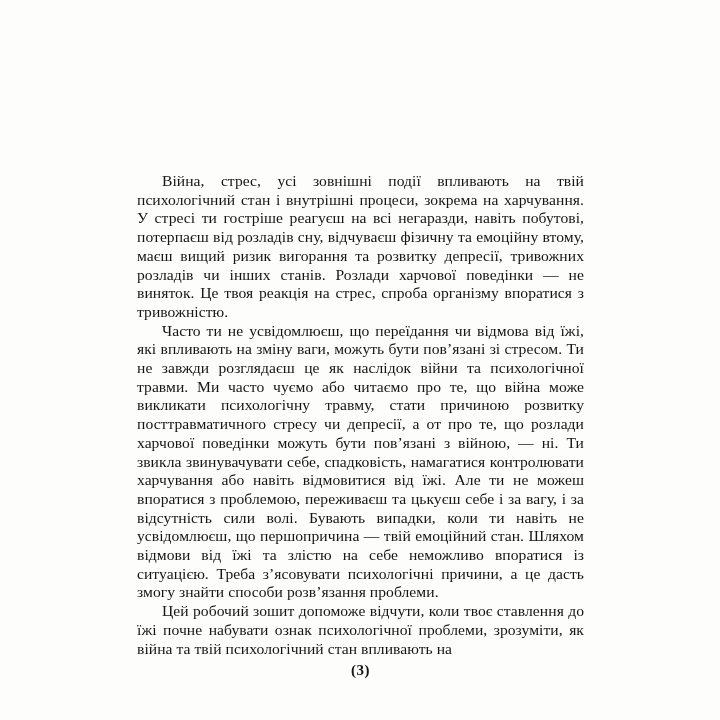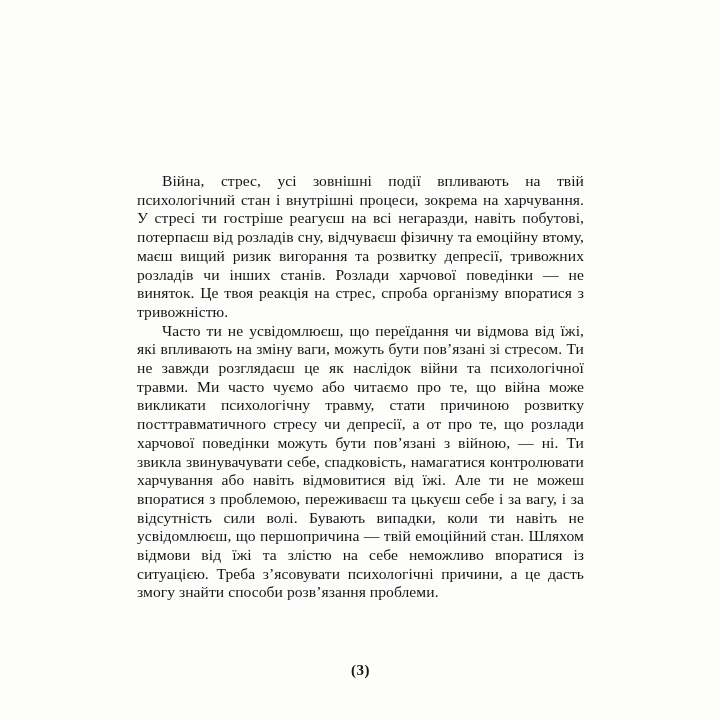--- a/index.html
+++ b/index.html
@@ -48,15 +48,16 @@
     letter-spacing: 0.5px;
   }
 </style>
 </head>
 <body>
 
 <div class="page">
   <div class="text-block">
     <p>Війна, стрес, усі зовнішні події впливають на твій психологічний стан і внутрішні процеси, зокрема на харчування. У стресі ти гостріше реагуєш на всі негаразди, навіть побутові, потерпаєш від розладів сну, відчуваєш фізичну та емоційну втому, маєш вищий ризик вигорання та розвитку депресії, тривожних розладів чи інших станів. Розлади харчової поведінки — не виняток. Це твоя реакція на стрес, спроба організму впоратися з тривожністю.</p>
     <p>Часто ти не усвідомлюєш, що переїдання чи відмова від їжі, які впливають на зміну ваги, можуть бути пов’язані зі стресом. Ти не завжди розглядаєш це як наслідок війни та психологічної травми. Ми часто чуємо або читаємо про те, що війна може викликати психологічну травму, стати причиною розвитку посттравматичного стресу чи депресії, а от про те, що розлади харчової поведінки можуть бути пов’язані з війною, — ні. Ти звикла звинувачувати себе, спадковість, намагатися контролювати харчування або навіть відмовитися від їжі. Але ти не можеш впоратися з проблемою, переживаєш та цькуєш себе і за вагу, і за відсутність сили волі. Бувають випадки, коли ти навіть не усвідомлюєш, що першопричина — твій емоційний стан. Шляхом відмови від їжі та злістю на себе неможливо впоратися із ситуацією. Треба з’ясовувати психологічні причини, а це дасть змогу знайти способи розв’язання проблеми.</p>
+    <p>Цей робочий зошит допоможе відчути, коли твоє ставлення до їжі почне набувати ознак психологічної проблеми, зрозуміти, як війна та твій психологічний стан впливають на</p>
   </div>
   <div class="page-number">(3)</div>
 </div>
 
 </body></html>

